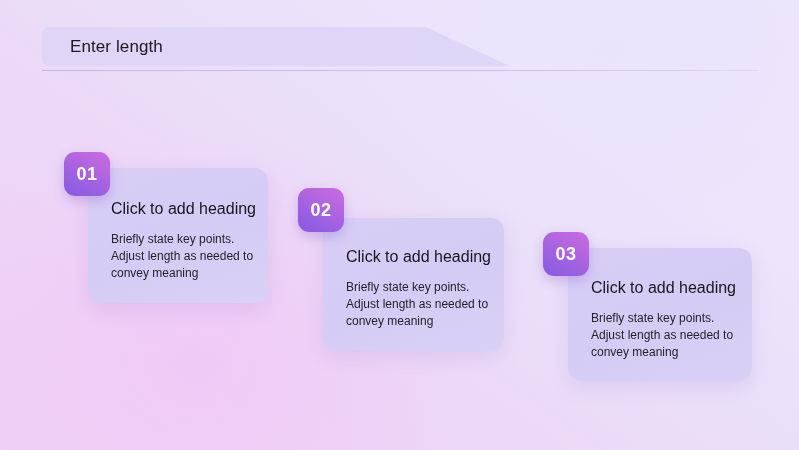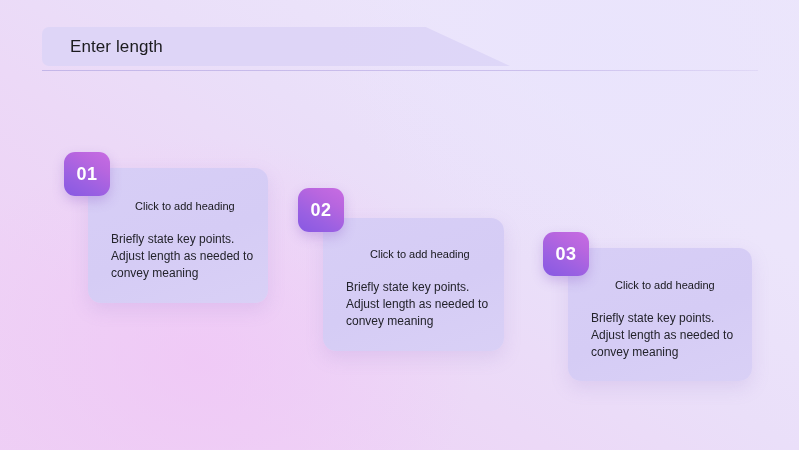--- a/index.html
+++ b/index.html
@@ -114,25 +114,24 @@
   }
   .card-badge-label {
     color: #ffffff;
     font-size: 18px;
     font-weight: bold;
     line-height: 1;
     letter-spacing: 0.4px;
   }
   .card-heading {
     position: absolute;
-    font-size: 11px;
+    font-size: 16px;
     color: #17171c;
     line-height: 1;
     white-space: nowrap;
-    margin-left: 24px;
   }
   .card-desc {
     position: absolute;
     font-size: 12px;
     color: #23232b;
     line-height: 1.42;
     width: 145px;
   }
 
   

